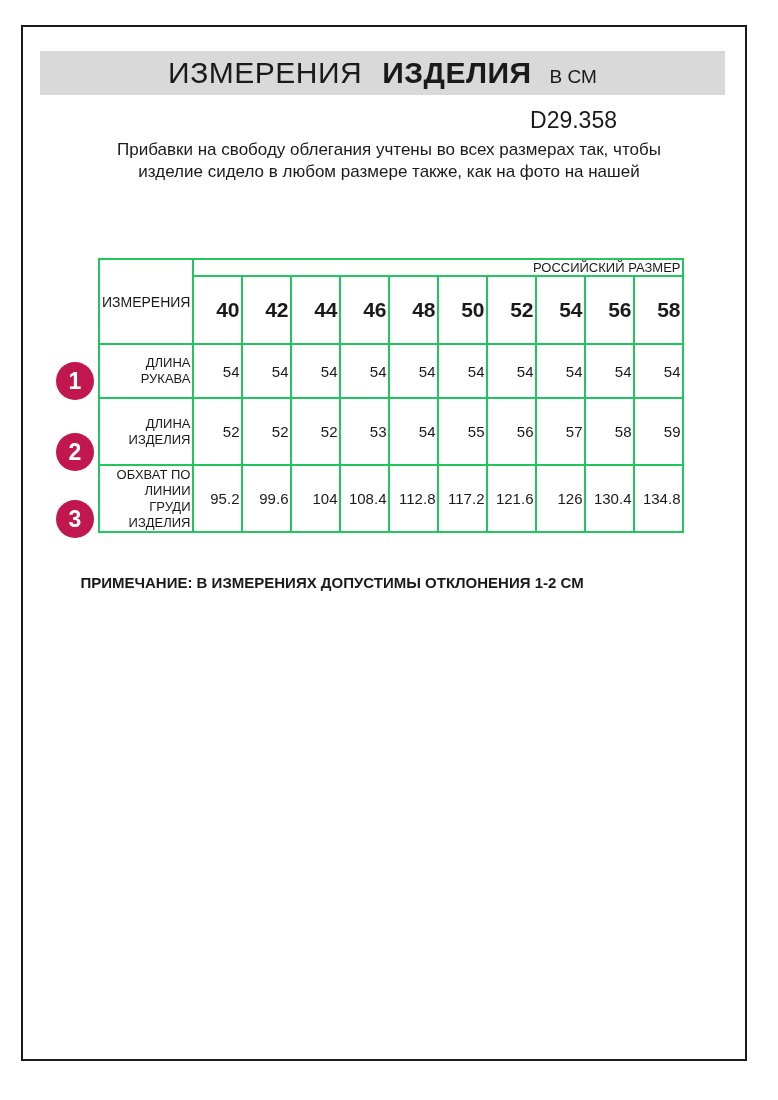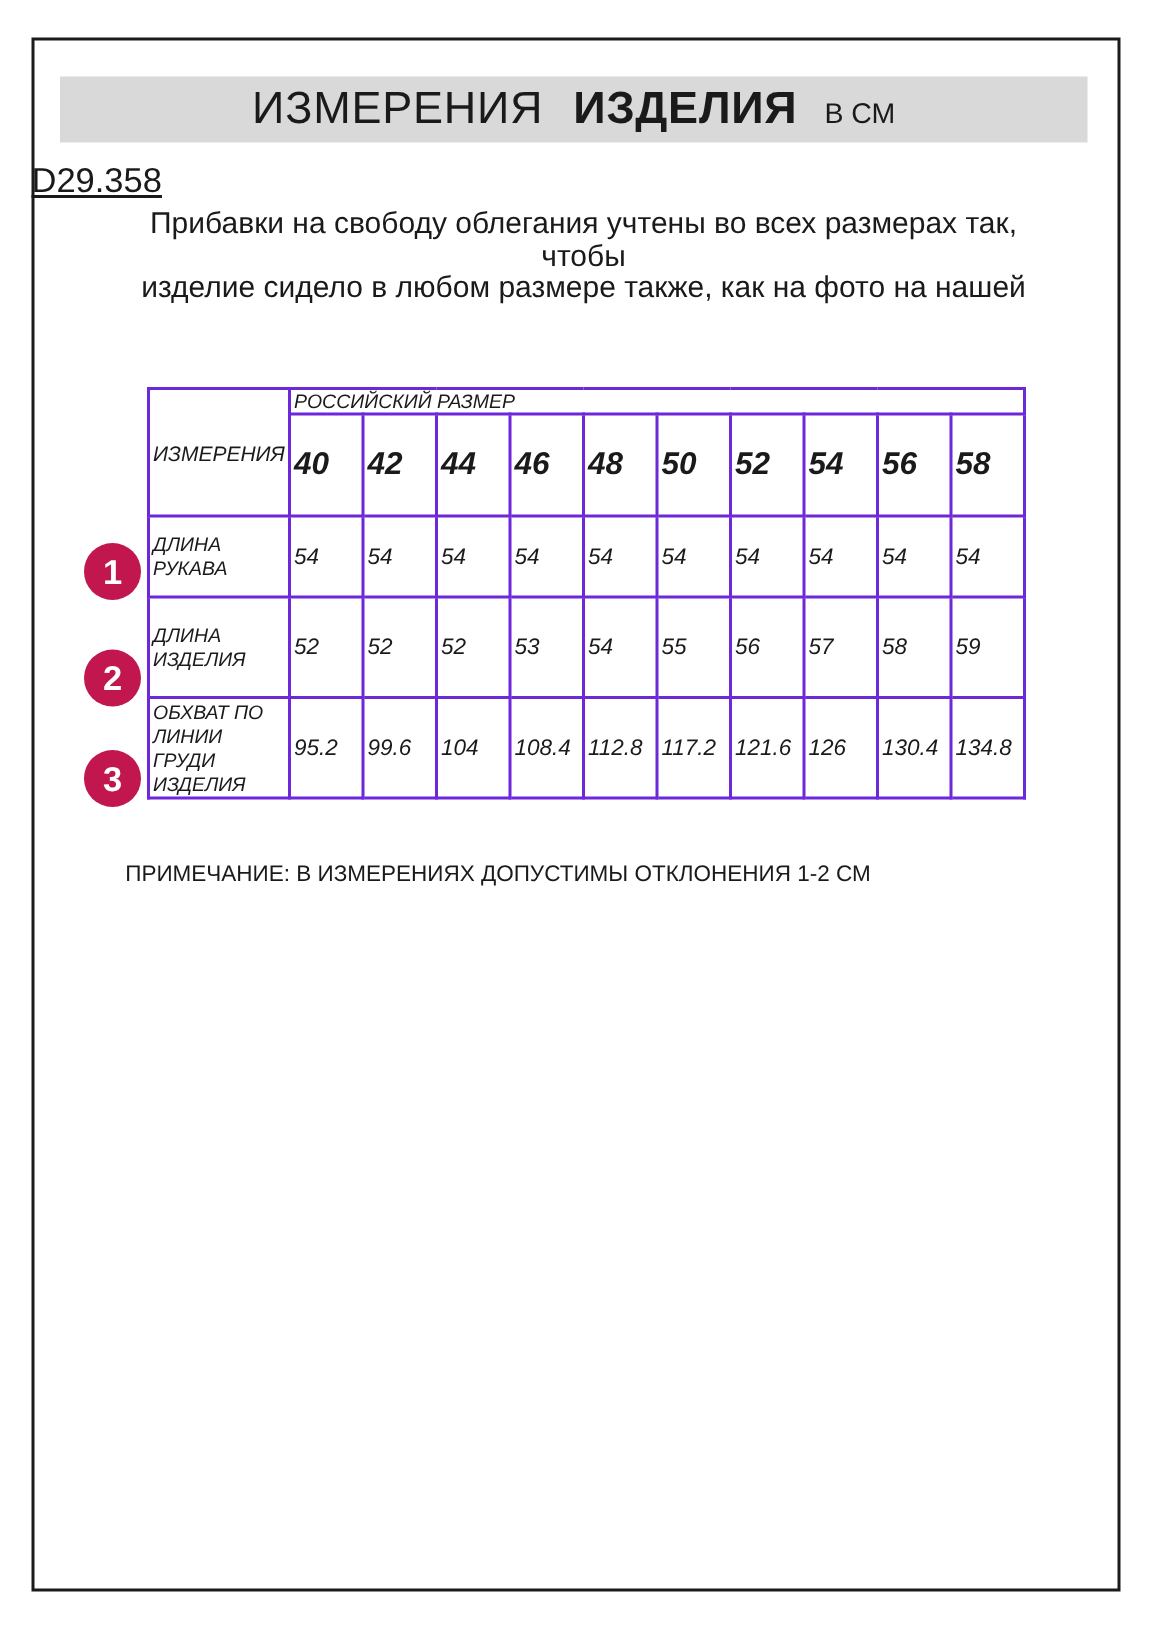--- a/index.html
+++ b/index.html
@@ -27,48 +27,46 @@
     line-height: 44px;
     white-space: nowrap;
   }
   .title-main   { font-size: 30px; font-weight: normal; letter-spacing: 0.5px; }
   .title-secondary { font-size: 30px; font-weight: bold; margin-left: 20px; letter-spacing: 0.5px; }
   .title-unit   { font-size: 19px; font-weight: normal; margin-left: 18px; }
   .model-number {
     position: absolute;
     left: 21px; top: 106px;
     width: 596px;
-    text-align: left;
+    text-align: right;
     font-size: 23px;
     line-height: 28px;
-    text-decoration: underline;
   }
   .intro {
     position: absolute;
     left: 89px; top: 139px;
     width: 600px;
     text-align: center;
-    font-size: 20px;
+    font-size: 17px;
     line-height: 21.5px;
   }
   .size-table-wrap {
     position: absolute;
     left: 98px; top: 258px;
   }
   table.size-table {
     border-collapse: collapse;
     table-layout: fixed;
   }
   table.size-table td {
-    border: 2px solid #6d28d9;
-    text-align: left;
+    border: 2px solid #22c55e;
+    text-align: right;
     vertical-align: middle;
     padding: 0 2px;
     box-sizing: border-box;
-    font-style: italic;
   }
   col.c-label { width: 83px; }
   col.c-size  { width: 49px; }
   td.corner-cell { font-size: 14px; }
   td.band-cell   { font-size: 13px; height: 15px; border-bottom-width: 1px; }
   tr.sizes-row td { border-top-width: 1px; }
   td.size-cell   { font-size: 21px; font-weight: bold; height: 68px; }
   td.row-label   { font-size: 13px; line-height: 16px; }
   td.value-cell  { font-size: 15px; }
   tr.data-row-1 td { height: 54px; }
@@ -89,21 +87,21 @@
   }
   .row-marker-1 { top: 362px; }
   .row-marker-2 { top: 433px; }
   .row-marker-3 { top: 500px; }
   .note {
     position: absolute;
     left: 21px; top: 574px;
     width: 622px;
     text-align: center;
     font-size: 15px;
-    font-weight: normal;
+    font-weight: bold;
   }
 </style>
 </head>
 <body>
 
 <div class="page-frame"></div>
 
 <div class="title-bar">
   <span class="title-main">ИЗМЕРЕНИЯ</span><span class="title-secondary">ИЗДЕЛИЯ</span><span class="title-unit">В СМ</span>
 </div>

